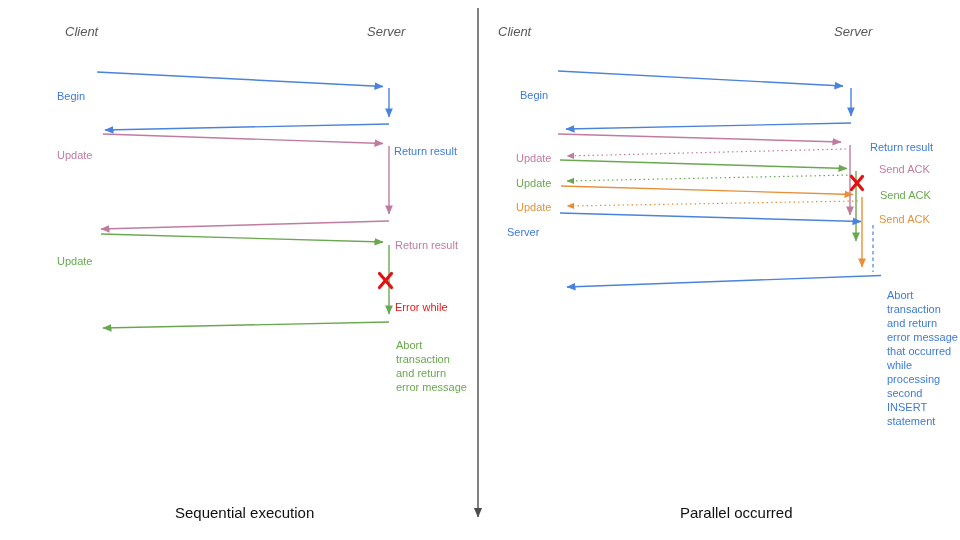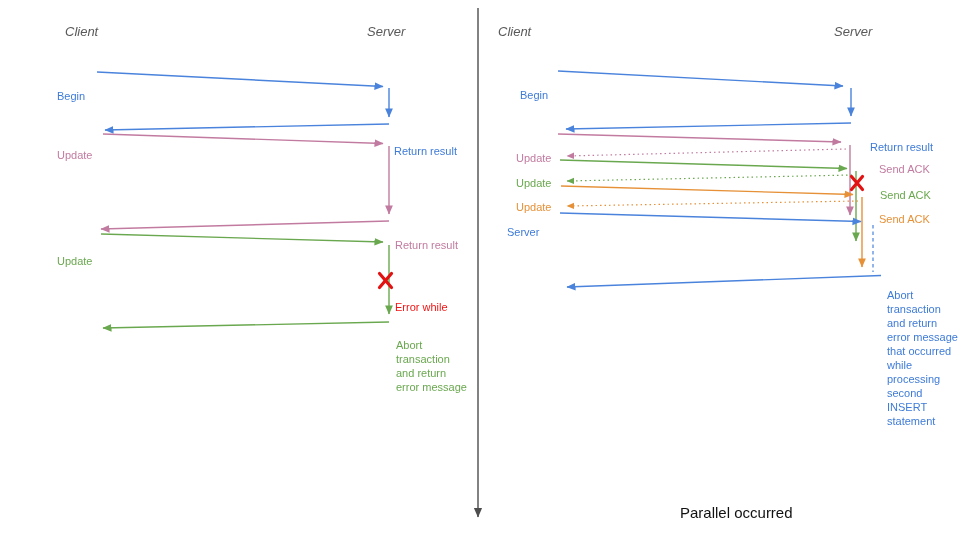--- a/index.html
+++ b/index.html
@@ -151,20 +151,21 @@
   <span class="lbl t-blue" style="left:42px;top:63px;">Begin</span>
   <span class="lbl t-blue" style="left:379px;top:118px;">Return result</span>
   <span class="lbl t-pink" style="left:42px;top:122px;">Update</span>
   <span class="lbl t-pink" style="left:380px;top:212px;">Return result</span>
   <span class="lbl t-green" style="left:42px;top:228px;">Update</span>
   <span class="lbl t-red" style="left:380px;top:274px;">Error while</span>
   <span class="lbl t-green" style="left:381px;top:312px;width:82px;">Abort
 transaction
 and return
 error message</span>
+  <span class="diagram-title" style="left:160px;top:504px;">Sequential execution</span>
 
   <span class="hdr" style="left:483px;top:24px;">Client</span>
   <span class="hdr" style="left:819px;top:24px;">Server</span>
   <span class="lbl t-blue" style="left:505px;top:62px;">Begin</span>
   <span class="lbl t-blue" style="left:855px;top:114px;">Return result</span>
   <span class="lbl t-pink" style="left:501px;top:125px;">Update</span>
   <span class="lbl t-pink" style="left:864px;top:136px;">Send ACK</span>
   <span class="lbl t-green" style="left:501px;top:150px;">Update</span>
   <span class="lbl t-green" style="left:865px;top:162px;">Send ACK</span>
   <span class="lbl t-orange" style="left:501px;top:174px;">Update</span>

